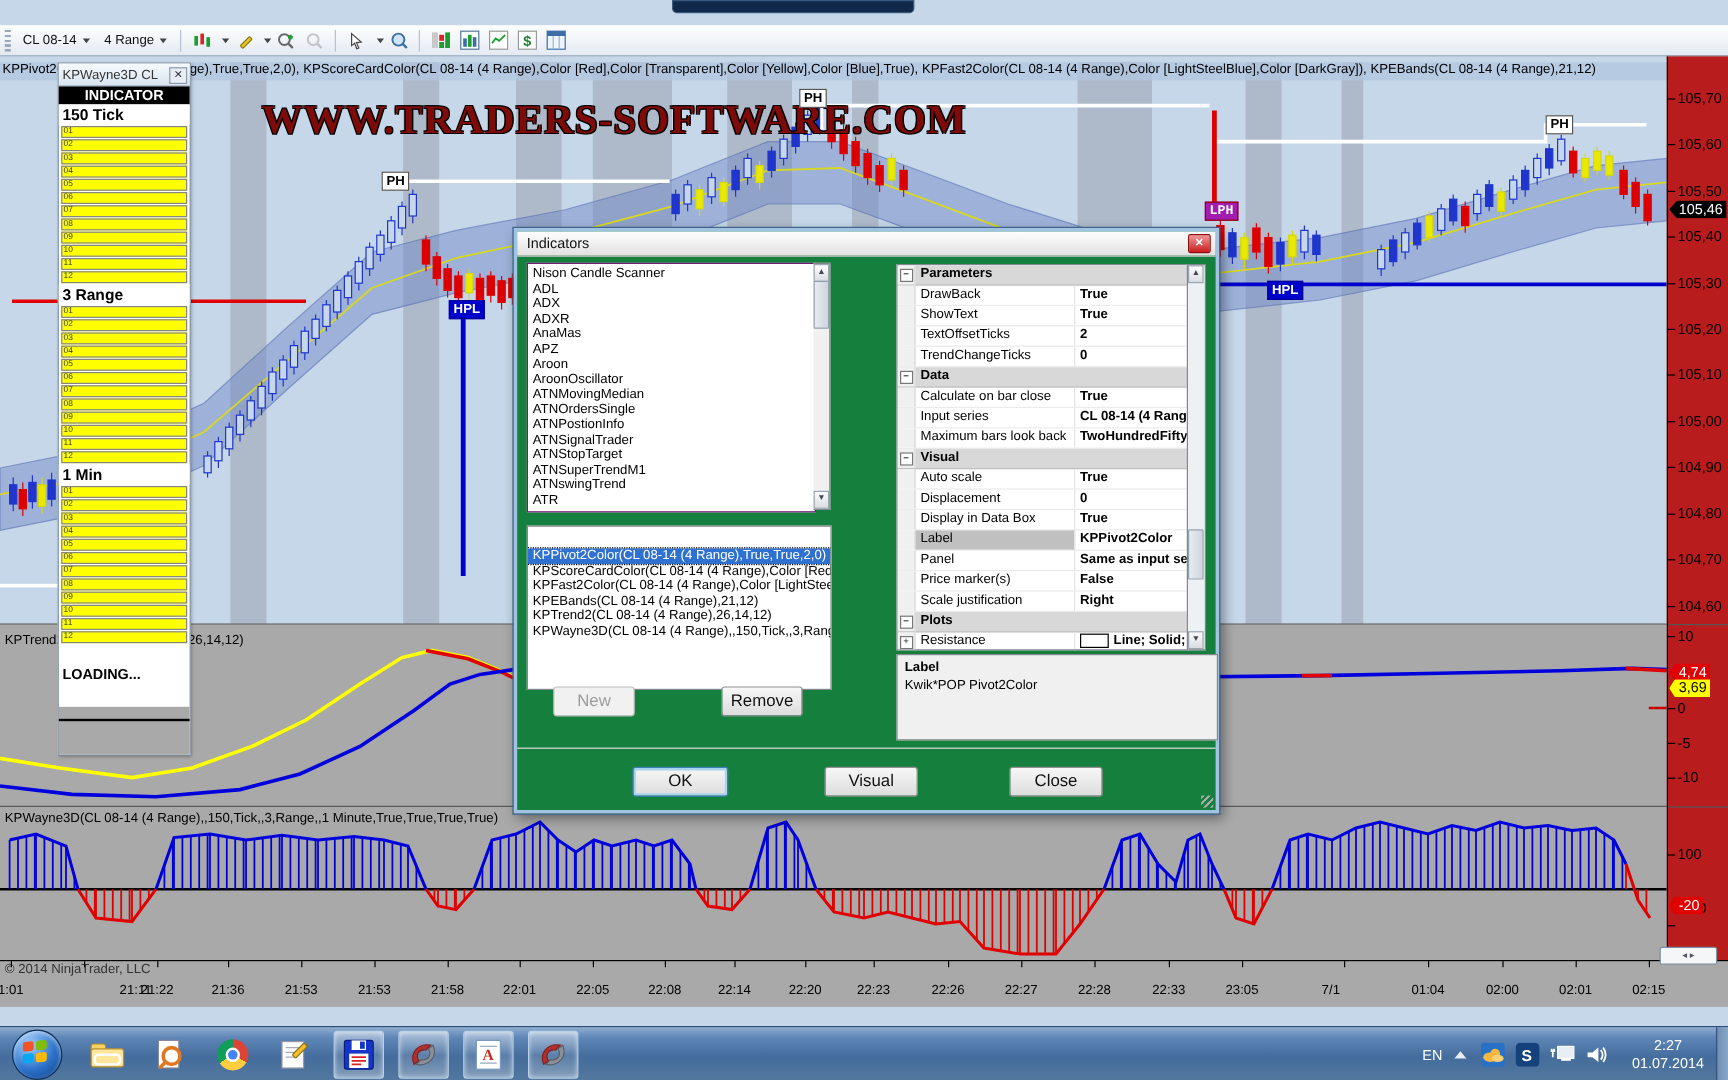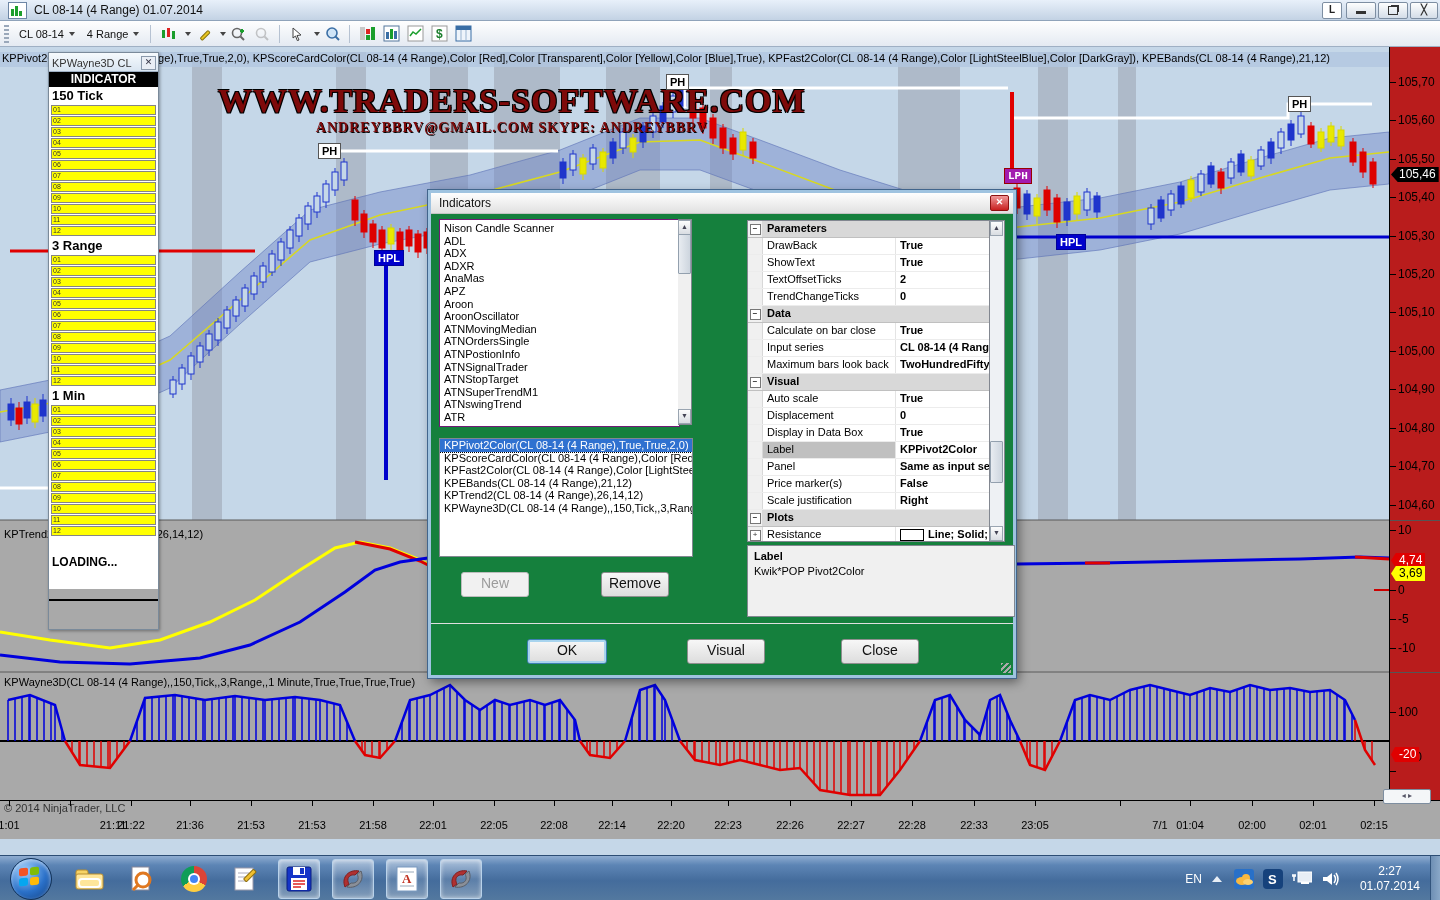--- a/index.html
+++ b/index.html
@@ -89,21 +89,21 @@
   #avail-list{position:absolute;left:8px;top:26px;width:239px;height:204px;background:#fff;
     border:1px solid #701a75;overflow:hidden;padding-top:2px;}
   .lst-item{height:12.6px;line-height:12.6px;padding-left:4px;white-space:nowrap;color:#000;}
   #avail-sb{position:absolute;left:247px;top:26px;width:13px;height:204px;border:1px solid #828790;
     border-left:none;background:#f0f0f0;}
   .sb-btn{position:absolute;left:0;width:11px;height:13px;background:linear-gradient(#fdfdfd,#d9dde2);
     border:1px solid #9aa5b1;font-size:7px;text-align:center;line-height:12px;color:#445;}
   .sb-thumb{position:absolute;left:0;width:11px;background:linear-gradient(90deg,#e8ecf1,#cdd5de);
     border:1px solid #93a0ae;border-radius:1px;}
   #sel-list{position:absolute;left:8px;top:245px;width:252px;height:117px;background:#fff;
-    border:1px solid #828790;overflow:hidden;padding-top:0;}
+    border:1px solid #828790;overflow:hidden;padding-top:18px;}
   .lst-item.sel{background:#2f71d0;color:#fff;outline:1px dotted #000;}
   .dlg-btn{position:absolute;height:23px;background:linear-gradient(#f7f7f7,#dddddd);
     border:1px solid #8e8e8e;border-radius:3px;font-size:14px;color:#111;text-align:center;line-height:21px;}
   .dlg-btn.disabled{color:#9c9c9c;background:#f1f1f1;border-color:#bdbdbd;}
   .dlg-btn.focused{border:1px solid #3c7fb1;box-shadow:0 0 0 2px #a8d4ee inset;border-radius:3px;}
   #btn-new{left:30px;top:379px;width:66px;} #btn-remove{left:170px;top:379px;width:66px;}
   #btn-ok{left:96px;top:446px;width:78px;} #btn-apply{left:256px;top:446px;width:76px;}
   #btn-close2{left:410px;top:446px;width:76px;}
   #dlg-sep{position:absolute;left:0px;top:430px;width:582px;height:1px;background:#dfdfdf;}
   
@@ -147,32 +147,20 @@
   #clock{text-align:center;font-size:12px;line-height:15px;margin:0 10px;}
   #showdesk{width:9px;height:45px;background:linear-gradient(90deg,#6e8fb4,#8aa8c8);
     border-left:1px solid #32547c;}
 </style>
 </head>
 <body>
 
 <div id="root">
 
   <div id="ghost-window"></div>
-  <div id="titlebar">
-    <div class="appicon">
-      <i style="left:2px;height:7px;"></i>
-        <i style="left:6px;height:10px;"></i>
-        <i style="left:10px;height:5px;"></i>
-    </div>
-    <span id="title-text">CL 08-14 (4 Range)  01.07.2014</span>
-    <div class="winbtn" id="btn-l">L</div>
-    <div class="winbtn" id="btn-min"><span class="glyph-min"></span></div>
-    <div class="winbtn" id="btn-res"><span class="glyph-res"></span></div>
-    <div class="winbtn" id="btn-close"><span class="glyph-x">╳</span></div>
-  </div>
 
   <div id="toolbar">
     <div class="grip"></div>
     <div class="tb-drop">
       <span>CL 08-14</span>
         <span class="caret"></span>
     </div>
     <div class="tb-drop">
       <span>4 Range</span>
         <span class="caret"></span>
@@ -709,21 +697,20 @@
       <div class="pivot red" style="left: 1004px; top: 168px;">LPH</div>
       <div class="pivot blue" style="left: 374px; top: 250px;">HPL</div>
       <div class="pivot blue" style="left: 1056px; top: 234px;">HPL</div>
     </div>
 
   <div style="position:absolute;left:4px;top:528px;z-index:5;font-size:11px;color:#000;">KPTrend2(CL 08-14 (4 Range),26,14,12)</div>
   <div style="position:absolute;left:4px;top:676px;z-index:5;font-size:11px;color:#000;">KPWayne3D(CL 08-14 (4 Range),,150,Tick,,3,Range,,1 Minute,True,True,True,True)</div>
 
   <div id="watermark">
     <div id="wm1">WWW.TRADERS-SOFTWARE.COM</div>
-    <div id="wm2">ANDREYBBRV@GMAIL.COM   SKYPE: ANDREYBBRV</div>
   </div>
 
   <div id="axiscol">
       <div class="ptick" style="top: 36px;"></div>
       <div class="plabel" style="top: 29px;">105,70</div>
       <div class="ptick" style="top: 74px;"></div>
       <div class="plabel" style="top: 67px;">105,60</div>
       <div class="ptick" style="top: 113px;"></div>
       <div class="plabel" style="top: 106px;">105,50</div>
       <div class="ptick" style="top: 151px;"></div>
@@ -797,21 +784,21 @@
       <div class="tlabel" style="left: 790px;">22:26</div>
       <div class="ttick" style="left: 851px; top: 0px;"></div>
       <div class="tlabel" style="left: 851px;">22:27</div>
       <div class="ttick" style="left: 912px; top: 0px;"></div>
       <div class="tlabel" style="left: 912px;">22:28</div>
       <div class="ttick" style="left: 974px; top: 0px;"></div>
       <div class="tlabel" style="left: 974px;">22:33</div>
       <div class="ttick" style="left: 1035px; top: 0px;"></div>
       <div class="tlabel" style="left: 1035px;">23:05</div>
       <div class="ttick" style="left: 1120px; top: 0px;"></div>
-      <div class="tlabel" style="left: 1160px;">7/1</div>
+      <div class="tlabel" style="left: 1109px;">7/1</div>
       <div class="ttick" style="left: 1190px; top: 0px;"></div>
       <div class="tlabel" style="left: 1190px;">01:04</div>
       <div class="ttick" style="left: 1252px; top: 0px;"></div>
       <div class="tlabel" style="left: 1252px;">02:00</div>
       <div class="ttick" style="left: 1313px; top: 0px;"></div>
       <div class="tlabel" style="left: 1313px;">02:01</div>
       <div class="ttick" style="left: 1374px; top: 0px;"></div>
       <div class="tlabel" style="left: 1374px;">02:15</div>
     </div>
 

